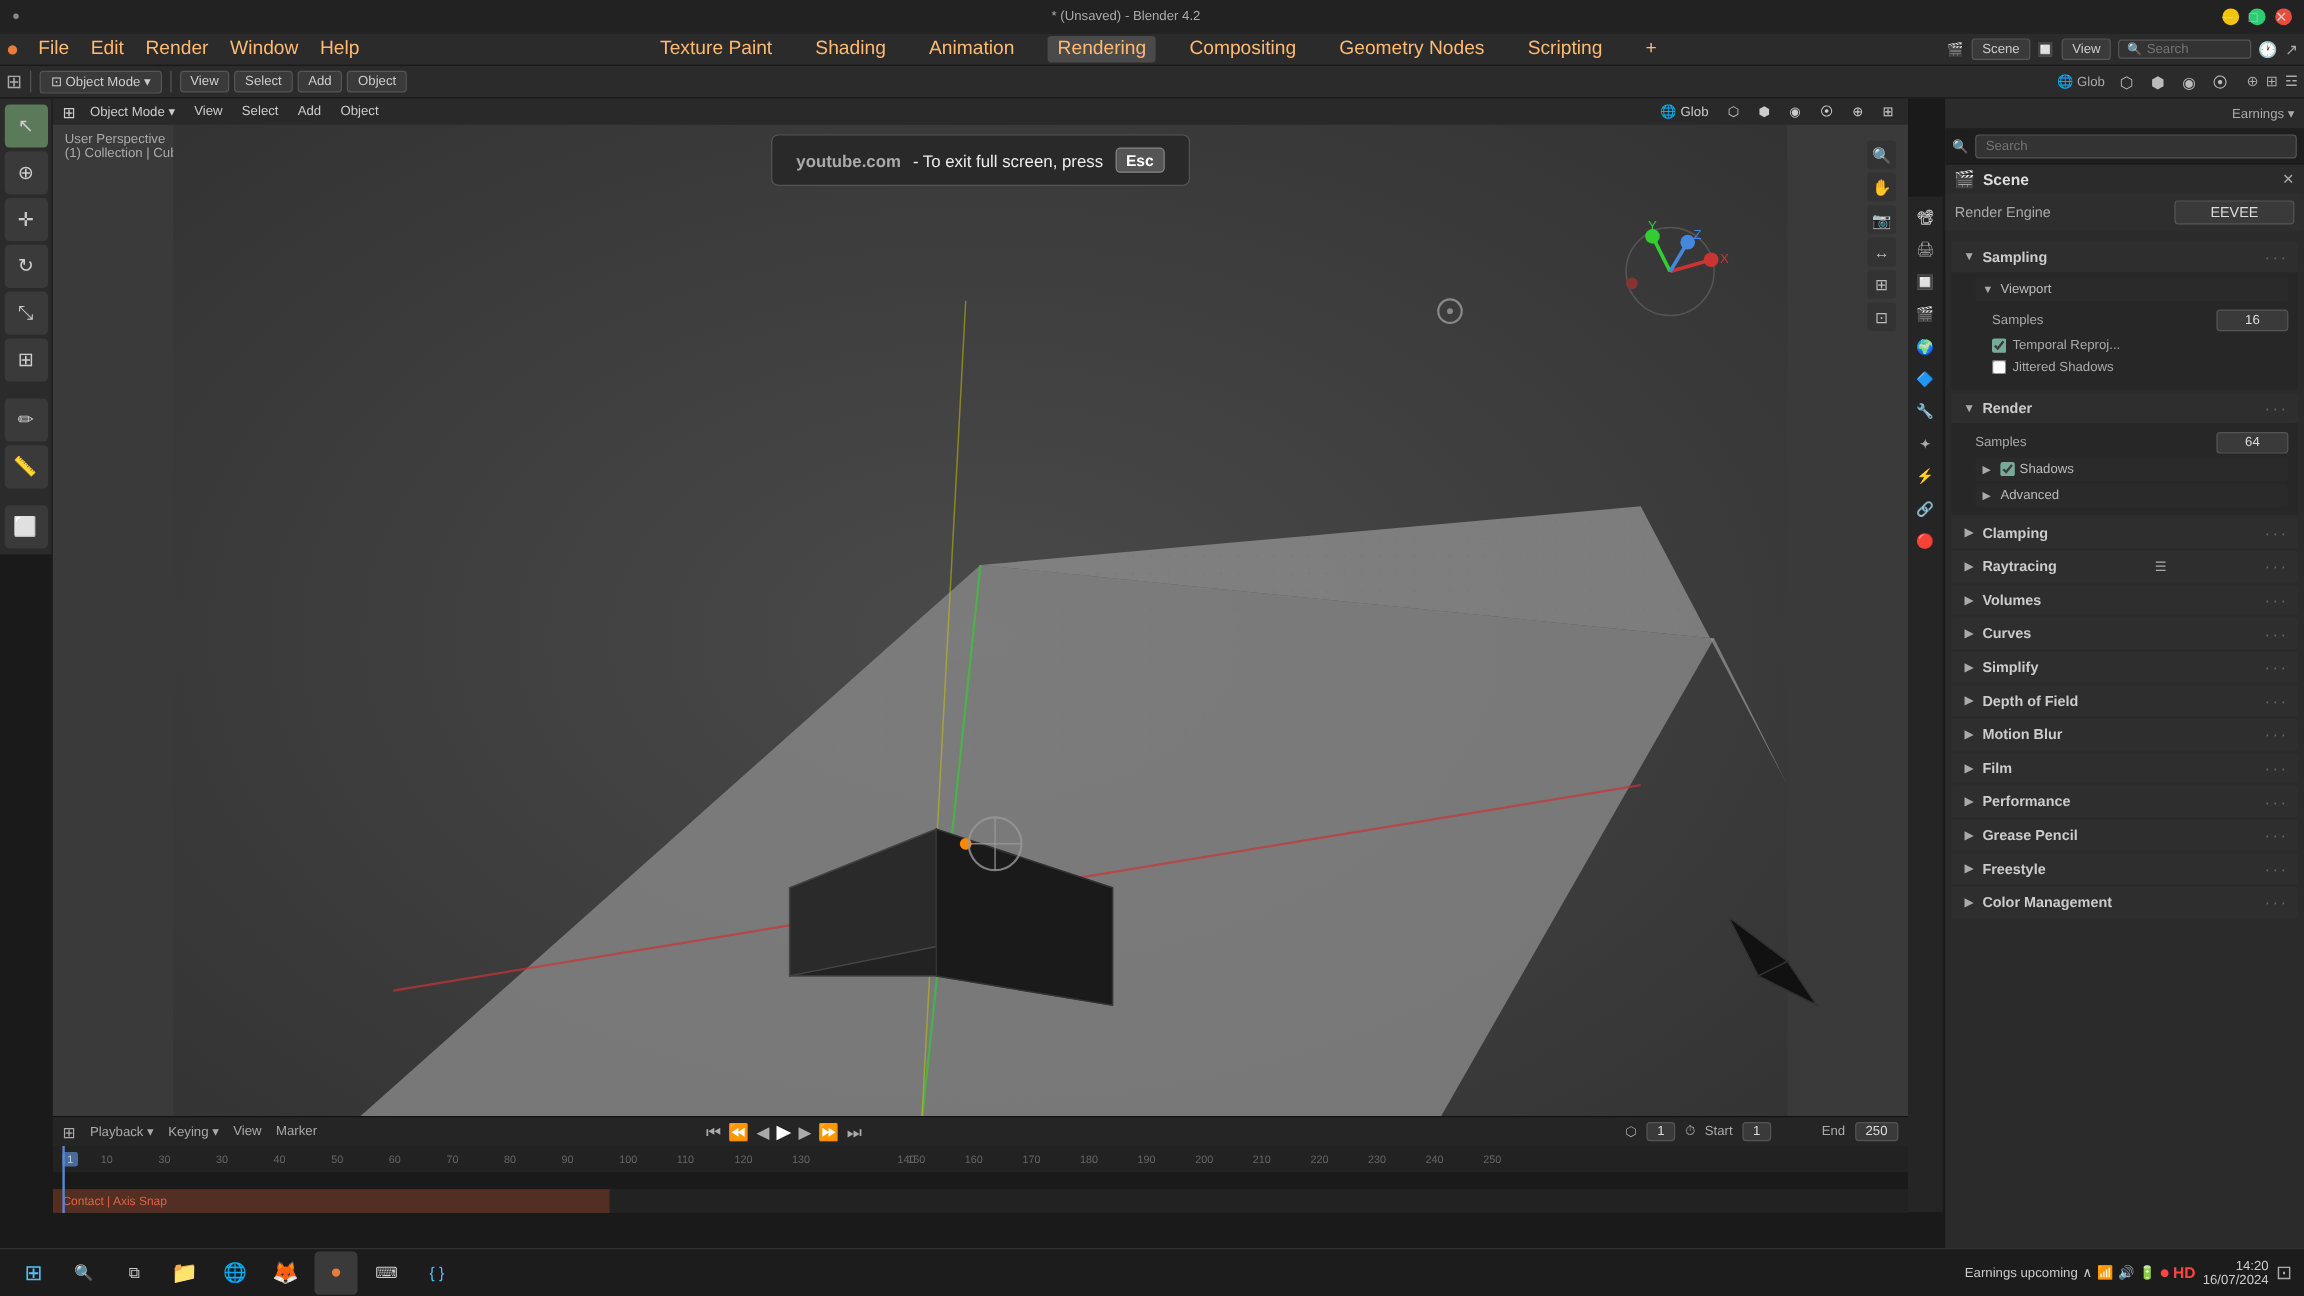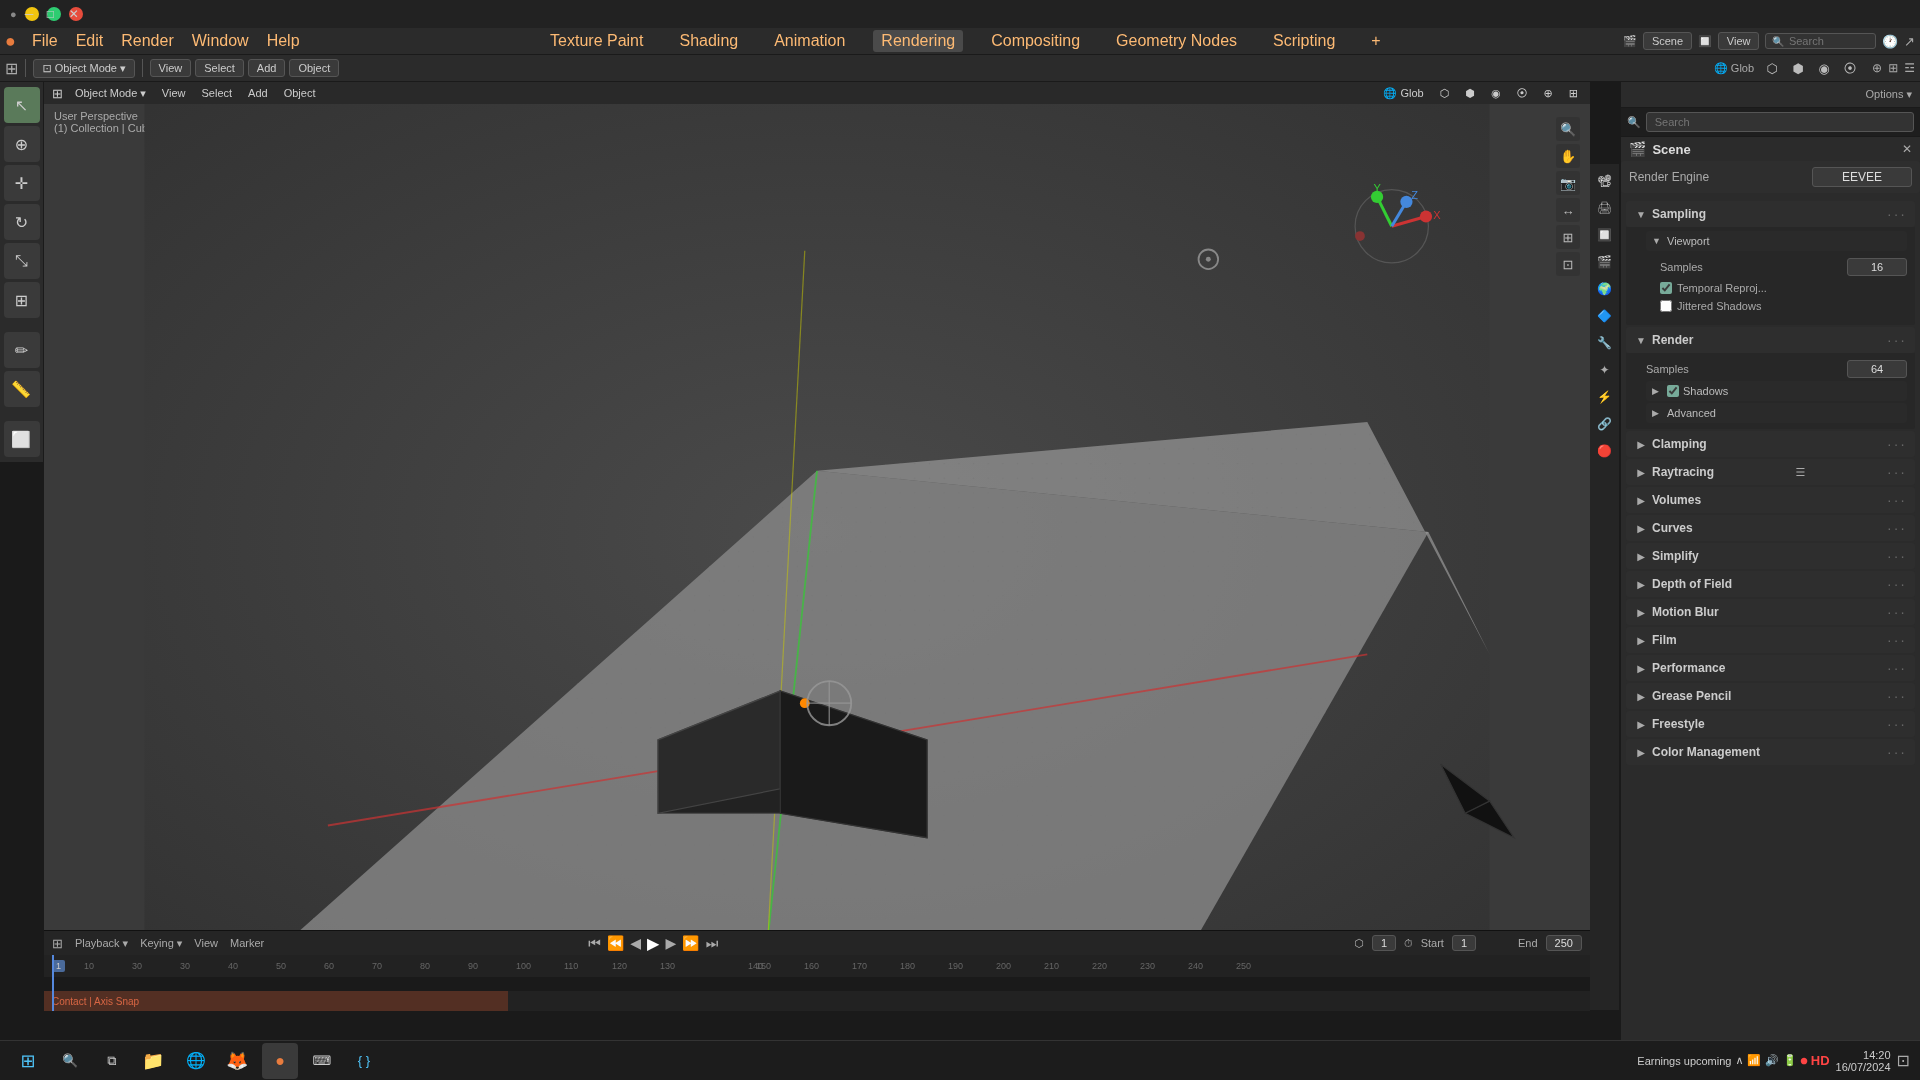--- a/index.html
+++ b/index.html
@@ -548,20 +548,21 @@
       left: 0; top: 0; bottom: 0;
       width: 30%;
       background: rgba(200,80,40,0.3);
     }
   </style>
 </head>
 <body>
 
 <div id="titlebar">
   <span style="font-size:11px;color:#888;margin-right:8px;">●</span>
+  <span class="title">* (Unsaved) - Blender 4.2</span>
   <div class="win-controls">
     <div class="win-btn min">─</div>
     <div class="win-btn max">□</div>
     <div class="win-btn close">✕</div>
   </div>
 </div>
 
 <div id="menubar">
   <span style="font-size:18px;color:#e87c3e;margin-right:6px;">●</span>
   <div class="menu-item">File</div>
@@ -630,20 +631,25 @@
     <div class="tool-btn">⊞</div>
     <div style="height:8px;"></div>
     <div class="tool-btn">✏</div>
     <div class="tool-btn">📏</div>
     <div style="height:8px;"></div>
     <div class="tool-btn">⬜</div>
   </div>
 
   <div id="viewport" style="position:absolute;top:0;left:44px;right:330px;bottom:80px;">
 
+    <div id="yt-notification">
+      <span class="yt-domain">youtube.com</span>
+      <span> -  To exit full screen, press </span>
+      <span class="esc-key">Esc</span>
+    </div>
 
     <div id="viewport-header">
       <span style="font-size:13px;">⊞</span>
       <div class="vp-header-item">Object Mode ▾</div>
       <div class="vp-header-item">View</div>
       <div class="vp-header-item">Select</div>
       <div class="vp-header-item">Add</div>
       <div class="vp-header-item">Object</div>
       <div style="margin-left:auto;display:flex;align-items:center;gap:8px;">
         <span class="vp-header-item">🌐 Glob</span>
@@ -816,21 +822,21 @@
     <div class="right-icon-btn">🔧</div>
     <div class="right-icon-btn">✦</div>
     <div class="right-icon-btn">⚡</div>
     <div class="right-icon-btn">🔗</div>
     <div class="right-icon-btn">🔴</div>
   </div>
 
   <div id="right-panel" style="position:absolute;top:0;right:0;width:300px;bottom:0;background:#2b2b2b;overflow:hidden;display:flex;flex-direction:column;">
 
     <div id="options-bar">
-      <div class="options-btn">Options ▾</div>
+      <div class="options-btn">Earnings ▾</div>
     </div>
 
     <div id="props-search">
       <span style="font-size:11px;color:#666;margin-right:5px;">🔍</span>
       <input type="text" style="background: rgb(51, 51, 51); border: 1px solid rgb(85, 85, 85); border-radius: 3px; padding: 3px 8px; color: rgb(204, 204, 204); font-size: 11px; width: 100%; outline: none;" placeholder="Search">
     </div>
 
     <div class="scene-label-row">
       <span class="scene-icon">🎬</span>
       <span class="scene-name">Scene</span>

